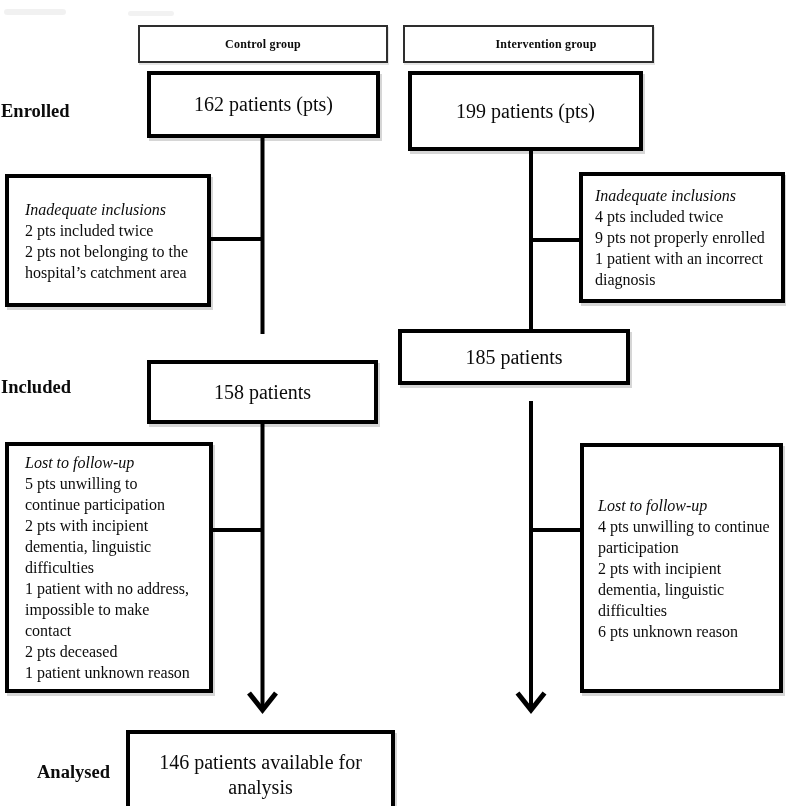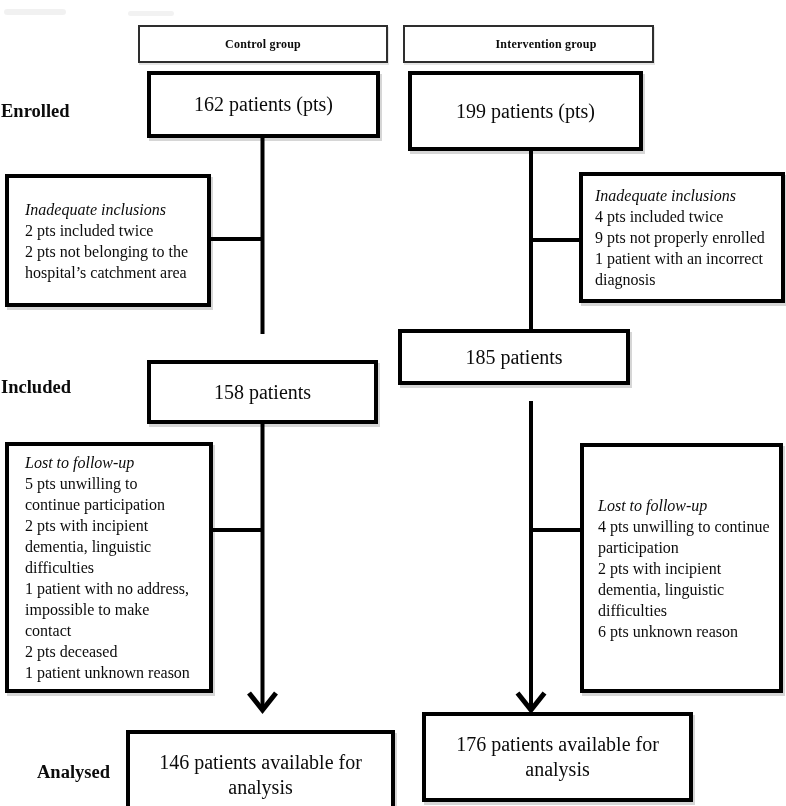--- a/index.html
+++ b/index.html
@@ -94,15 +94,14 @@
   <div class="box side" style="left:580px;top:443px;width:203px;height:250px;">
     <div class="side-text pad-d">
       <div class="it">Lost to follow-up</div>
       <div>4 pts unwilling to continue participation</div>
       <div>2 pts with incipient dementia, linguistic difficulties</div>
       <div>6 pts unknown reason</div>
     </div>
   </div>
 
   <div class="box stage" style="left:126px;top:730px;width:269px;height:90px;">146 patients available for analysis</div>
-  <div class="box stage" style="left:422px;top:712px;width:271px;height:90px;">176 patients available for analysis</div>
 
 </div>
 
 </body></html>

